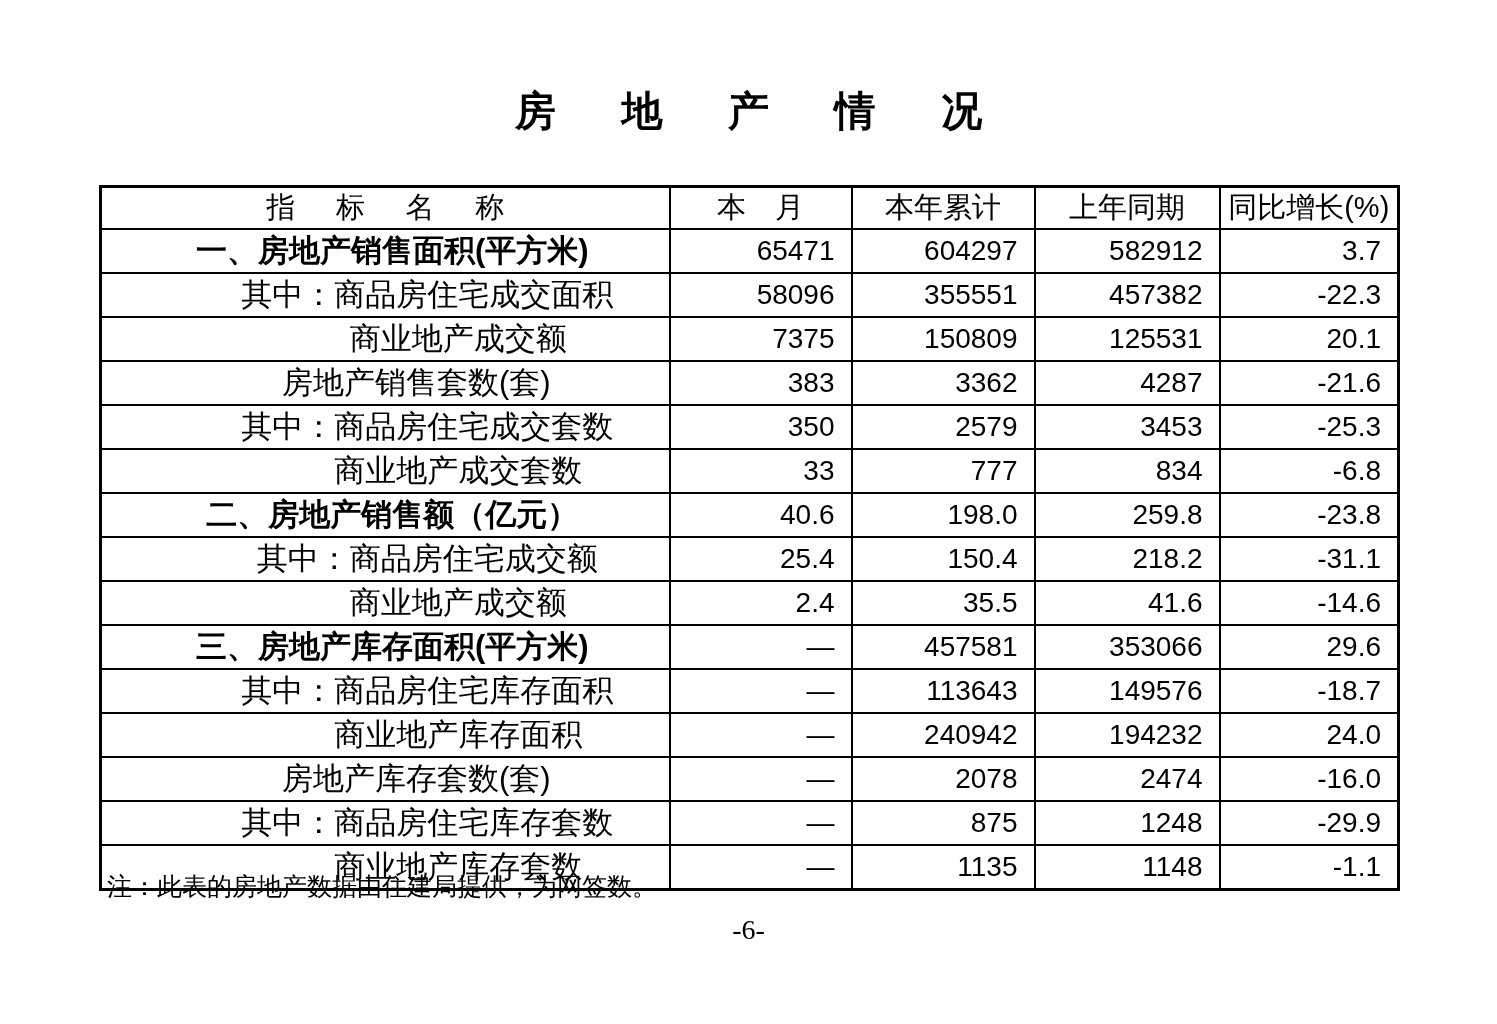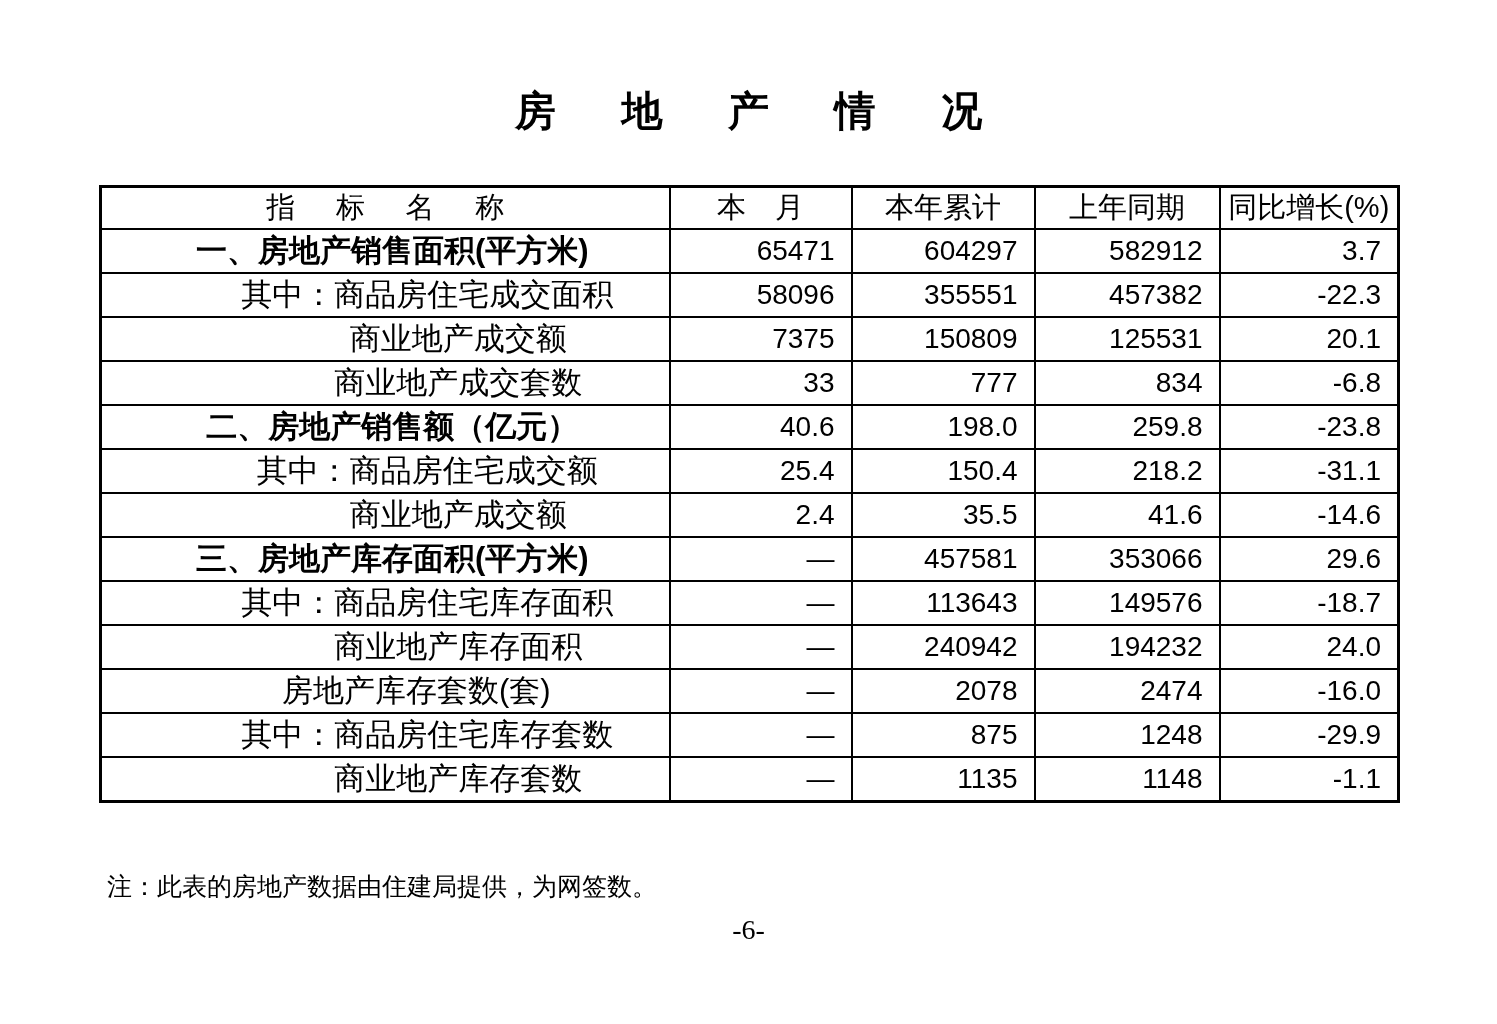--- a/index.html
+++ b/index.html
@@ -110,20 +110,34 @@
           <td class="c-num">457382</td>
           <td class="c-num">-22.3</td>
         </tr>
         <tr class="row-sub3">
           <td class="c-label">商业地产成交额</td>
           <td class="c-num">7375</td>
           <td class="c-num">150809</td>
           <td class="c-num">125531</td>
           <td class="c-num">20.1</td>
         </tr>
+        <tr class="row-sub1">
+          <td class="c-label">房地产销售套数(套)</td>
+          <td class="c-num">383</td>
+          <td class="c-num">3362</td>
+          <td class="c-num">4287</td>
+          <td class="c-num">-21.6</td>
+        </tr>
+        <tr class="row-sub2">
+          <td class="c-label">其中：商品房住宅成交套数</td>
+          <td class="c-num">350</td>
+          <td class="c-num">2579</td>
+          <td class="c-num">3453</td>
+          <td class="c-num">-25.3</td>
+        </tr>
         <tr class="row-sub3">
           <td class="c-label">商业地产成交套数</td>
           <td class="c-num">33</td>
           <td class="c-num">777</td>
           <td class="c-num">834</td>
           <td class="c-num">-6.8</td>
         </tr>
         <tr class="row-section">
           <td class="c-label">二、房地产销售额（亿元）</td>
           <td class="c-num">40.6</td>

